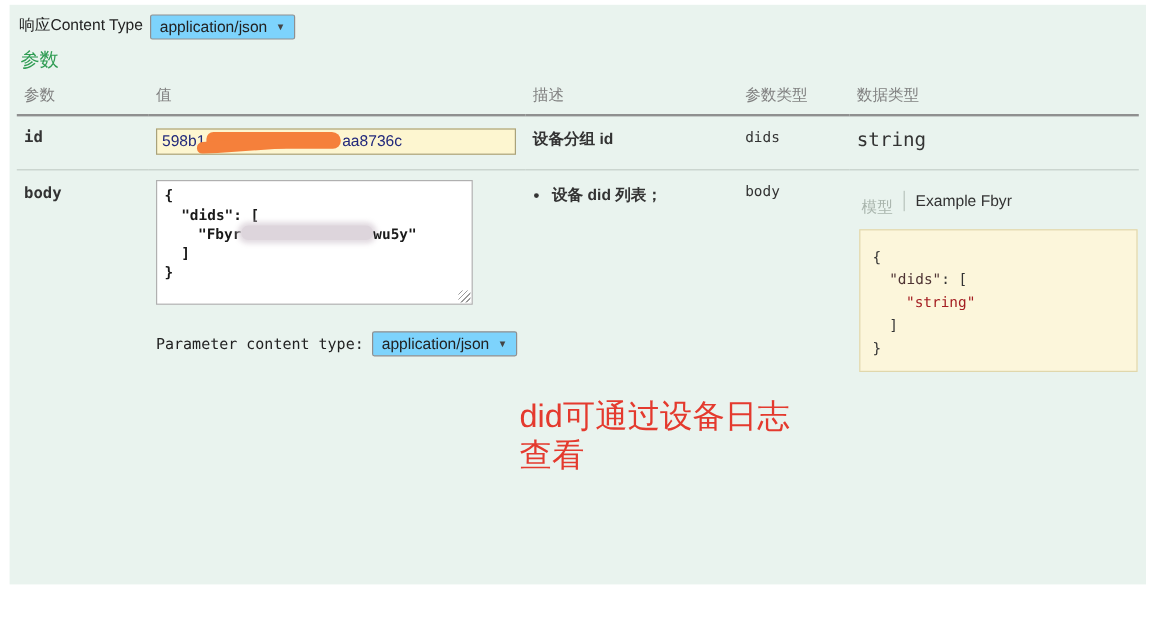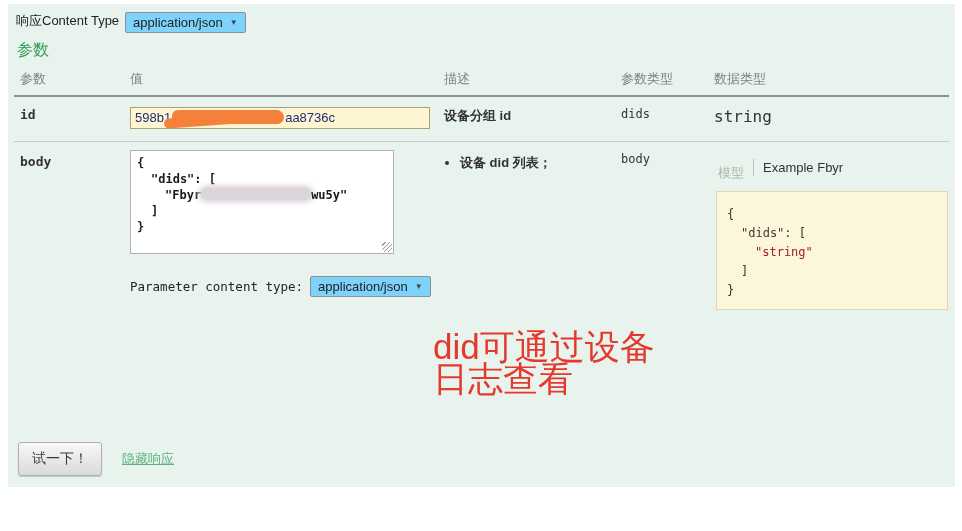--- a/index.html
+++ b/index.html
@@ -47,21 +47,21 @@
         background:repeating-linear-gradient(135deg, transparent 0 2px, #9a9a9a 2px 3px); }
   .ta-line { white-space:pre; }
   .ind1 { padding-left:14px; } .ind2 { padding-left:28px; }
   .blur { display:inline-block; width:110px; height:12px; border-radius:6px;
           background:#ddd5dc; box-shadow:0 0 4px 3px rgba(221,213,220,.85); vertical-align:-1px; }
 
   .pct-row { margin-top:22px; display:flex; align-items:center; gap:7px;
              font-family:"DejaVu Sans Mono",monospace; font-size:12.5px; color:#222; white-space:nowrap; }
 
   .red-note { position:absolute; left:425px; top:327px; width:238px;
-              font-size:35px; line-height:32px; color:#e43a2e; font-weight:500; }
+              font-size:27px; line-height:32px; color:#e43a2e; font-weight:500; }
 
   .model-tabs { display:flex; align-items:center; gap:9px; font-size:13px; margin:0 0 9px 4px; }
   .tab-model { color:#a9b5ad;margin-top:12px; }
   .tab-sep { width:1px; height:17px; background:#b7c3bb; }
   .tab-example { color:#333; }
   .example-box { box-sizing:border-box; width:232px; height:119px; background:#fcf6db;
                  border:1px solid #e0d7ac; padding:13px 10px; margin-left:2px;
                  font-family:"DejaVu Sans Mono",monospace; font-size:12px; line-height:19px; color:#333; }
   .json-key { color:#4e3333; }
   .json-str { color:#a41e22; }
@@ -157,18 +157,14 @@
             <div>}</div>
           </div>
         </td>
       </tr>
 
     </tbody>
   </table>
 
   <div class="red-note">did可通过设备日志查看</div>
 
-  <div class="actions">
-    <button class="try-btn">试一下！</button>
-    <a class="hide-link">隐藏响应</a>
-  </div>
 
 </div>
 
 </body></html>

